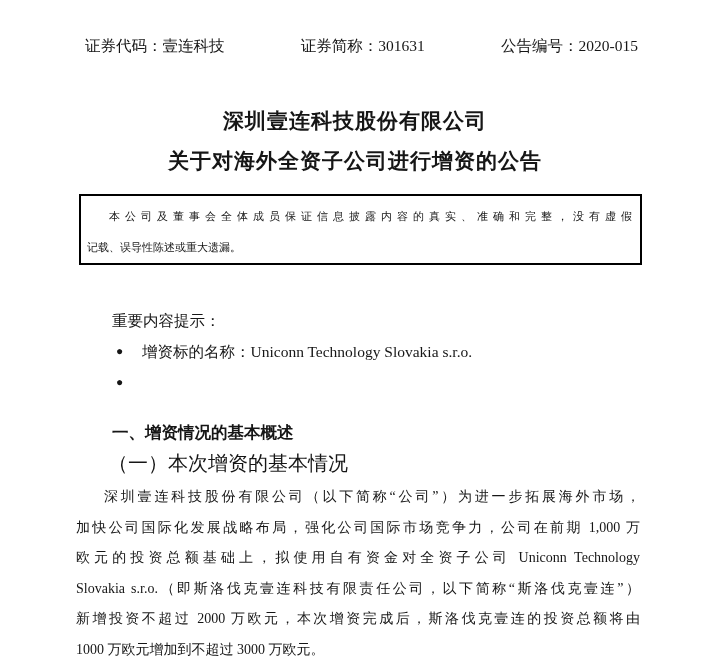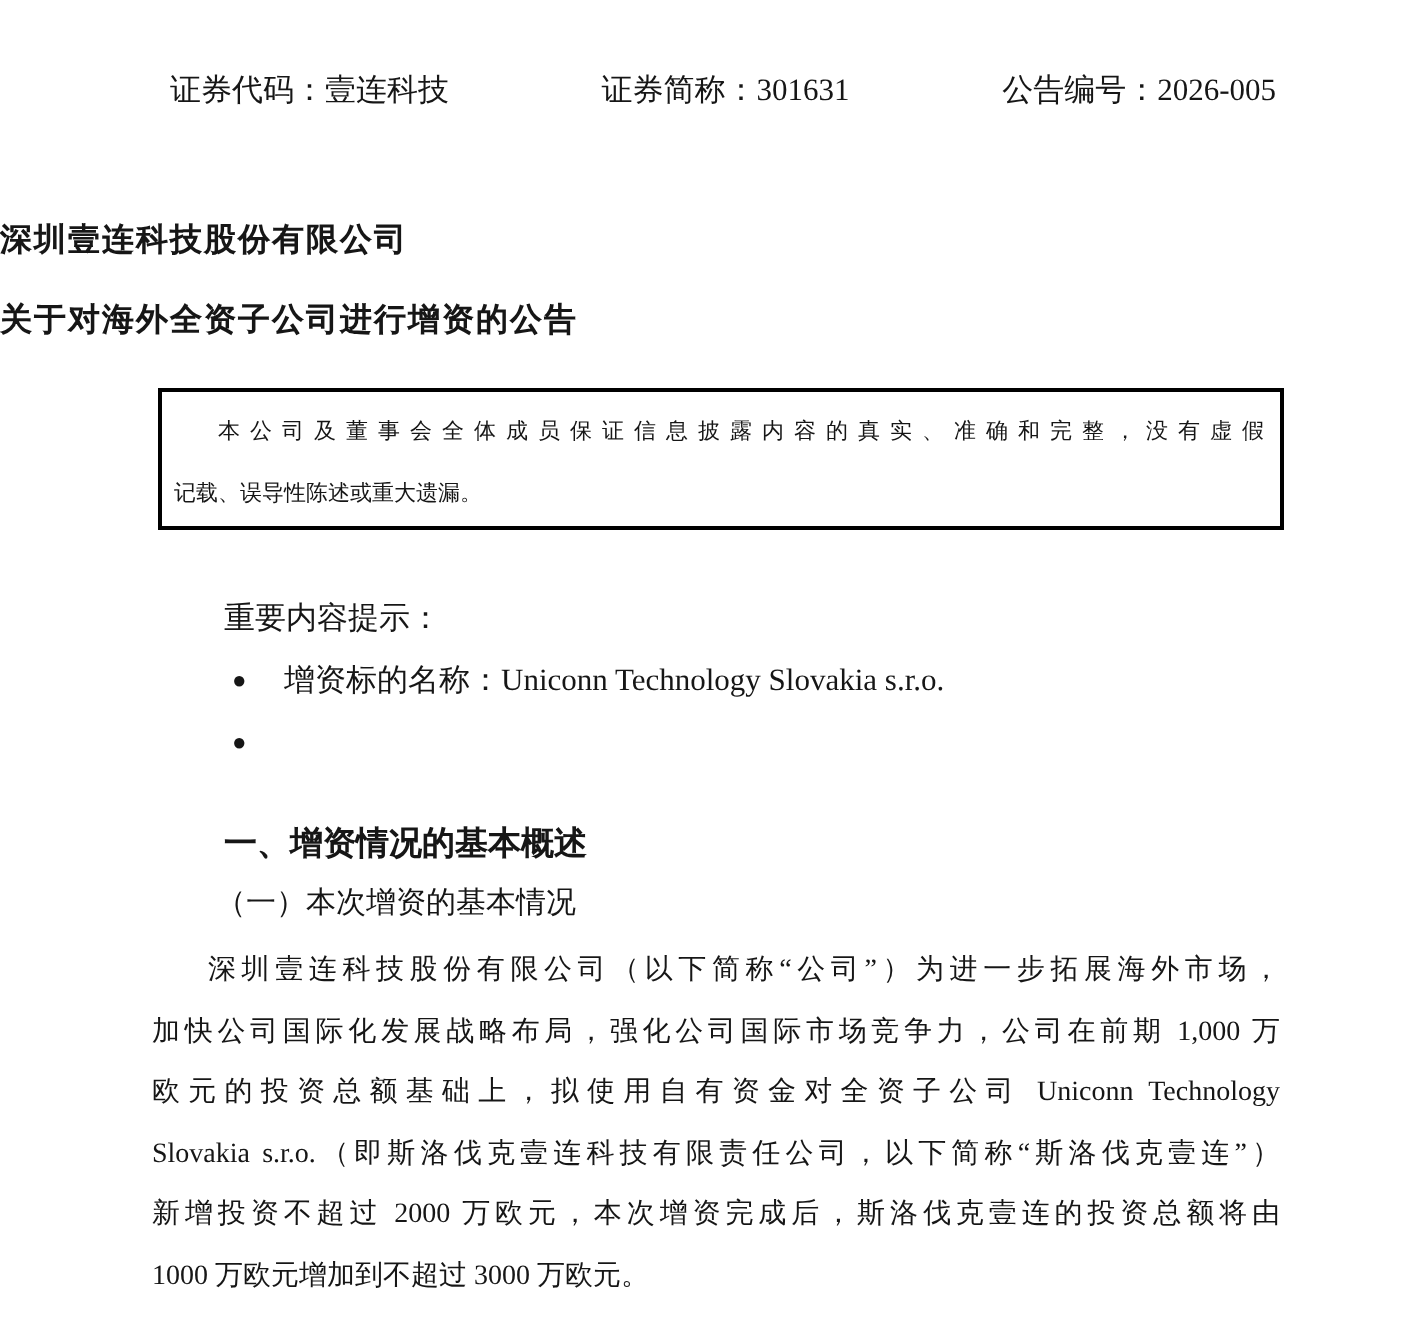--- a/index.html
+++ b/index.html
@@ -21,73 +21,73 @@
   .doc-header {
     display: flex;
     justify-content: space-between;
     padding: 36px 72px 0 85px;
     font-size: 15.5px;
     line-height: 20px;
     white-space: nowrap;
     align-items: center;
   }
   .title {
-    text-align: left;
+    text-align: center;
     font-weight: 700;
-    font-size: 16px;
+    font-size: 21px;
     letter-spacing: 1px;
     line-height: 26px;
     margin: 0;
   }
   .title-1 { padding-top: 52px; }
   .title-2 { padding-top: 14px; }
   .disclaimer {
     margin: 20px 68px 0 79px;
     border: 2px solid #000000;
     padding: 5px 8px 0 6px;
     font-size: 11px;
     line-height: 31px;
   }
   .indent { text-indent: 2em; }
   .jline { text-align: justify; text-align-last: justify; }
   .highlights {
-    margin: 29px 70px 0 76px;
+    margin: 40px 70px 0 76px;
     font-size: 15.5px;
     line-height: 31px;
   }
   .hl-title { padding-left: 36px; }
   .bullet-row { display: flex; padding-left: 40px; }
   .bullet-glyph {
     flex: 0 0 26px;
     width: 26px;
     font-size: 12px;
     line-height: 31px;
   }
   .bullet-text { flex: 1 1 auto; white-space: nowrap; }
   .section { margin: 0 70px 0 76px; font-size: 15.5px; }
   .sec-heading {
     margin-top: 19px;
     padding-left: 36px;
     font-weight: 700;
     font-size: 16.5px;
     line-height: 31px;
   }
-  .sub-heading { padding-left: 32px; line-height: 31px; font-size: 15px; }
+  .sub-heading { padding-left: 32px; line-height: 31px; font-size: 20px; }
   .para { margin-top: 3px; line-height: 30.5px; font-size: 14px; }
   .pline { display: block; }
 </style>
 </head>
 <body>
 
 <div class="page">
 
   <div class="doc-header">
     <span>证券代码：壹连科技</span>
     <span>证券简称：301631</span>
-    <span>公告编号：2026-005</span>
+    <span>公告编号：2020-015</span>
   </div>
 
   <div class="title title-1">深圳壹连科技股份有限公司</div>
   <div class="title title-2">关于对海外全资子公司进行增资的公告</div>
 
   <div class="disclaimer">
     <div class="indent jline">本公司及董事会全体成员保证信息披露内容的真实、准确和完整，没有虚假</div>
     <div>记载、误导性陈述或重大遗漏。</div>
   </div>
 

